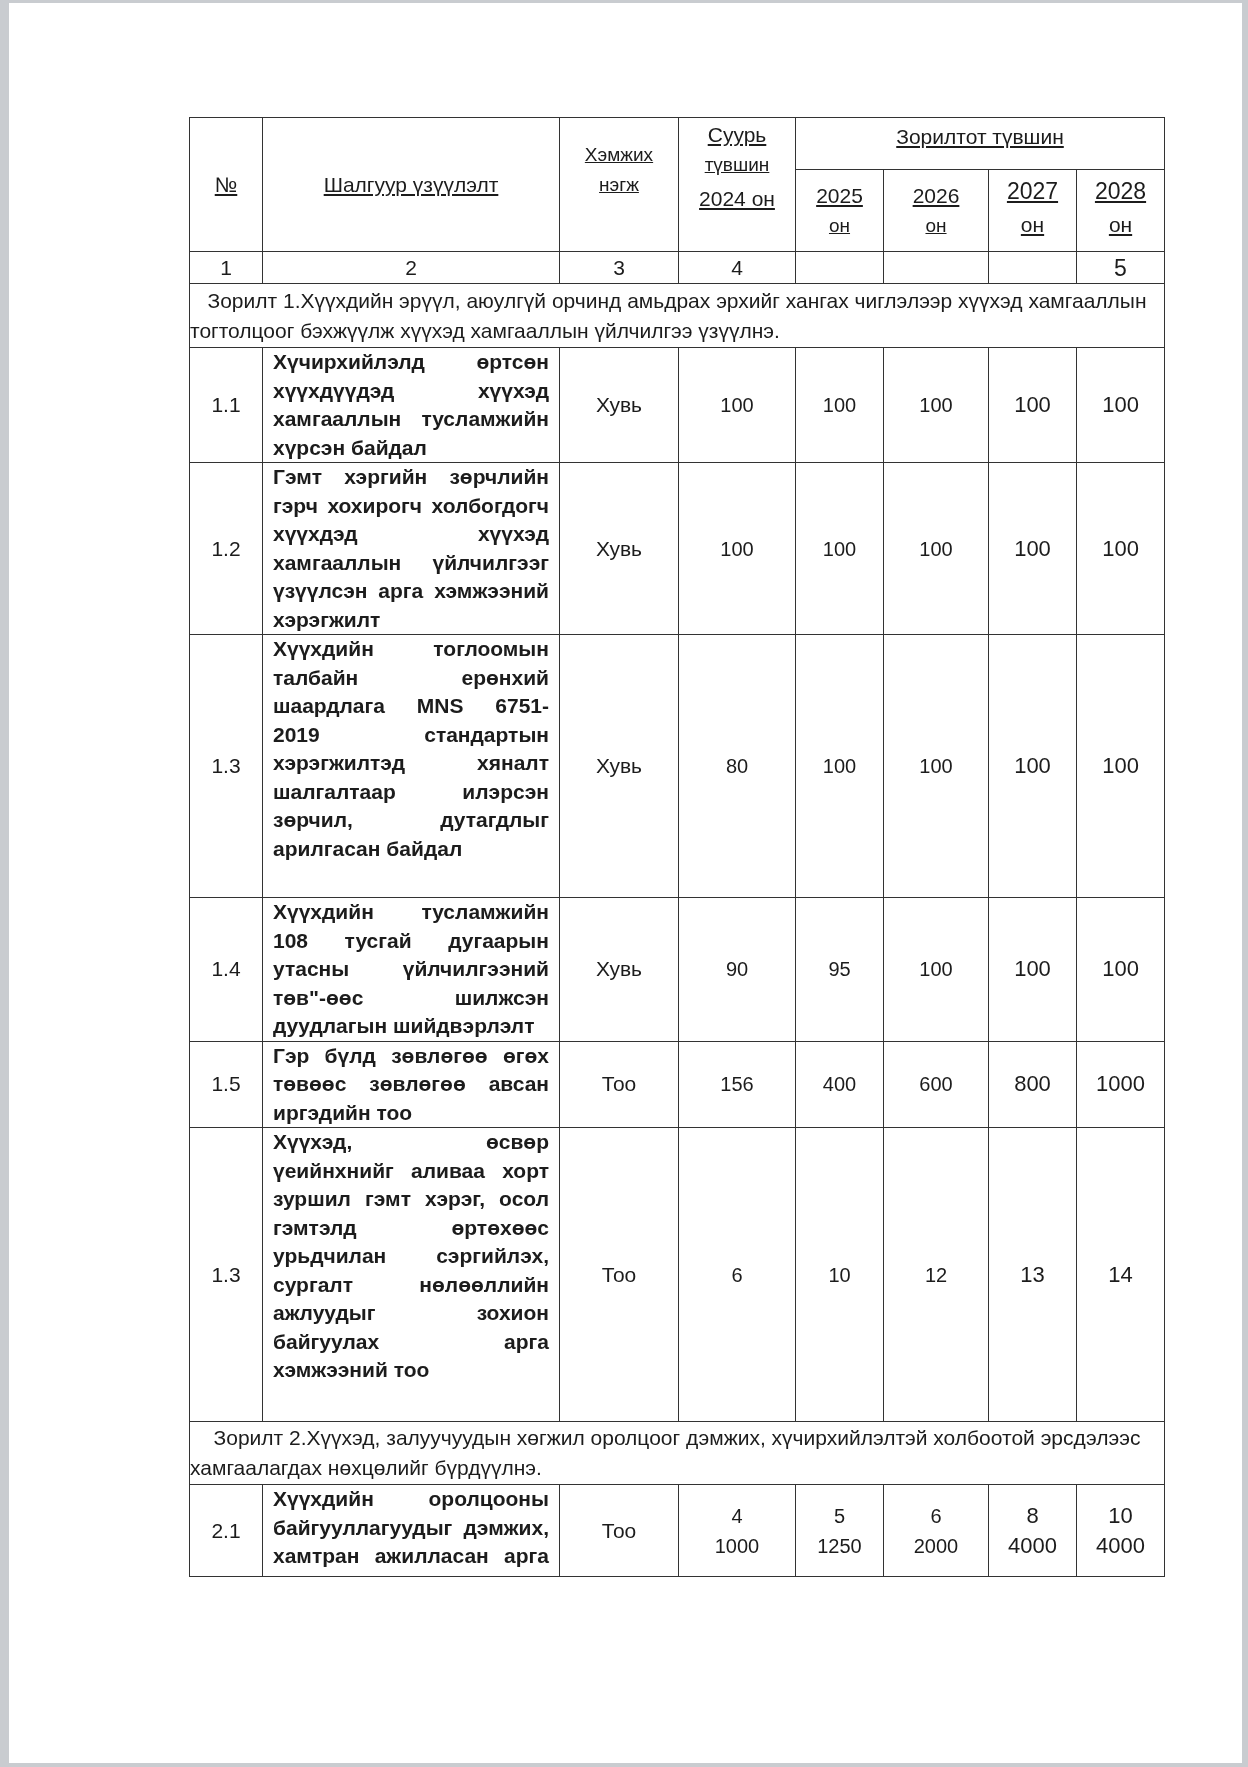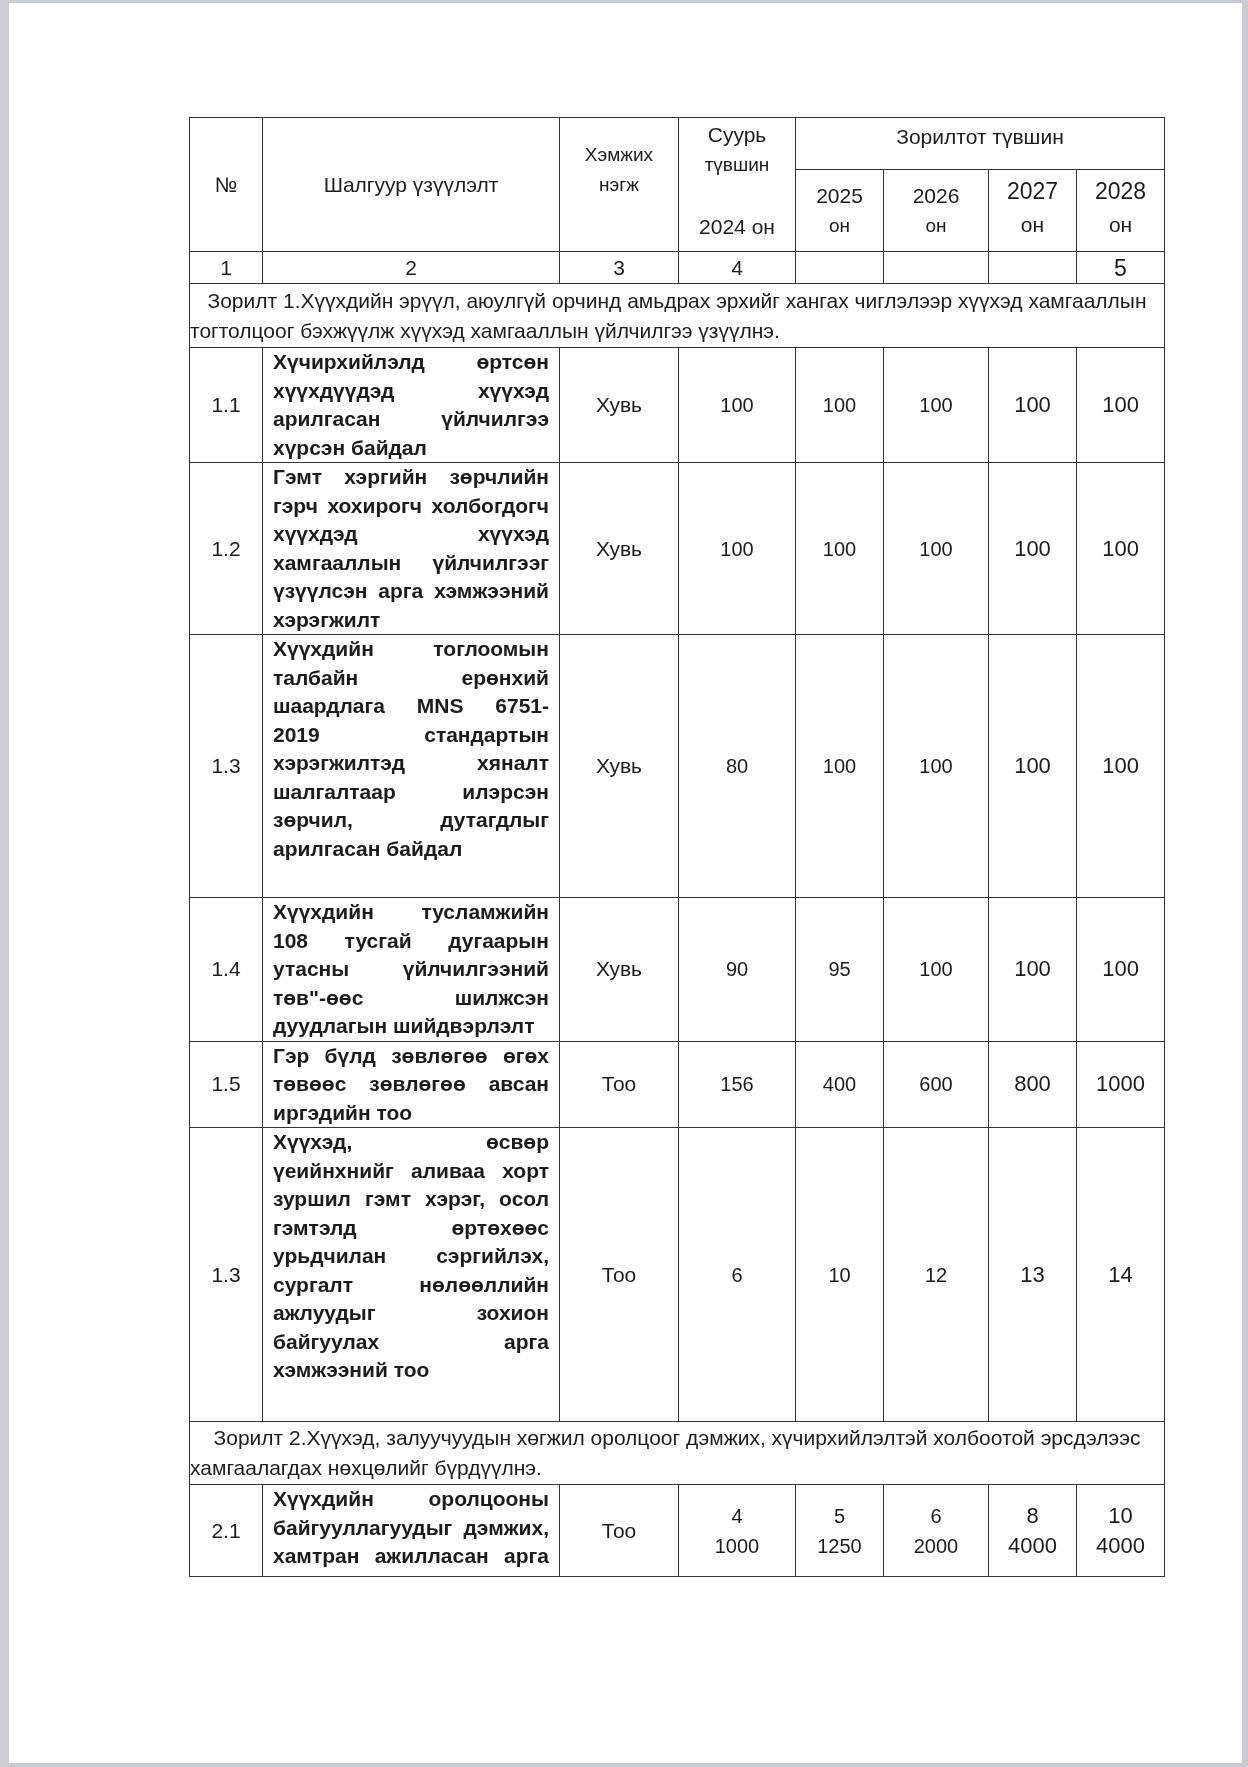--- a/index.html
+++ b/index.html
@@ -24,21 +24,21 @@
       font-size: 21px;
     }
     table.main td {
       border: 1.4px solid #333;
       padding: 0;
       vertical-align: middle;
       text-align: center;
       line-height: 30px;
       overflow: hidden;
     }
-    .hdr { line-height: 27px; }
+    .hdr { line-height: 27px; text-decoration: underline; }
     .hdr.small { font-size: 19px; }
     .num-row td { height: 31px; font-size: 21px; }
     .goal td {
       text-align: justify; text-align-last: left;
       padding: 2px 10px 2px 10px;
       line-height: 30px;
     }
     .ind {
       text-align: justify !important; text-align-last: justify;
       padding: 0 10px !important;
@@ -72,21 +72,21 @@
         <tr style="height:52px">
     <td rowspan="2" class="hdr">№</td>
     <td rowspan="2" class="hdr">Шалгуур үзүүлэлт</td>
     <td rowspan="2" class="hdr small" style="vertical-align:top;padding-top:22px;">
       <div>Хэмжих</div>
       <div>нэгж</div>
     </td>
     <td rowspan="2" class="hdr" style="vertical-align:top;padding-top:2px;">
       <div>Суурь</div>
       <div class="small" style="font-size:19px">түвшин</div>
-      <div style="margin-top:32px">2024 он</div>
+      <div style="margin-top:4px">2024 он</div>
     </td>
     <td colspan="4" class="hdr" style="vertical-align:top;padding-top:4px;">Зорилтот түвшин</td>
   </tr>
   <tr style="height:82px">
     <td class="hdr">
       <div>2025</div>
       <div style="font-size:19px">он</div>
     </td>
     <td class="hdr">
       <div>2026</div>
@@ -115,21 +115,21 @@
 
   <tr class="goal" style="height:64px">
     <td colspan="8">Зорилт 1.Хүүхдийн эрүүл, аюулгүй орчинд амьдрах эрхийг хангах чиглэлээр хүүхэд хамгааллын тогтолцоог бэхжүүлж хүүхэд хамгааллын үйлчилгээ үзүүлнэ.</td>
   </tr>
 
   <tr style="height:114px">
     <td>1.1</td>
     <td class="ind">
       <span class="line">Хүчирхийлэлд өртсөн</span>
       <span class="line">хүүхдүүдэд хүүхэд</span>
-      <span class="line">арилгасан үйлчилгээ</span>
+      <span class="line">хамгааллын тусламжийн</span>
       <span class="line end">хүрсэн байдал</span>
     </td>
     <td>Хувь</td>
     <td class="val">100</td>
     <td class="val">100</td>
     <td class="val">100</td>
     <td class="val big">100</td>
     <td class="val big">100</td>
   </tr>
 

